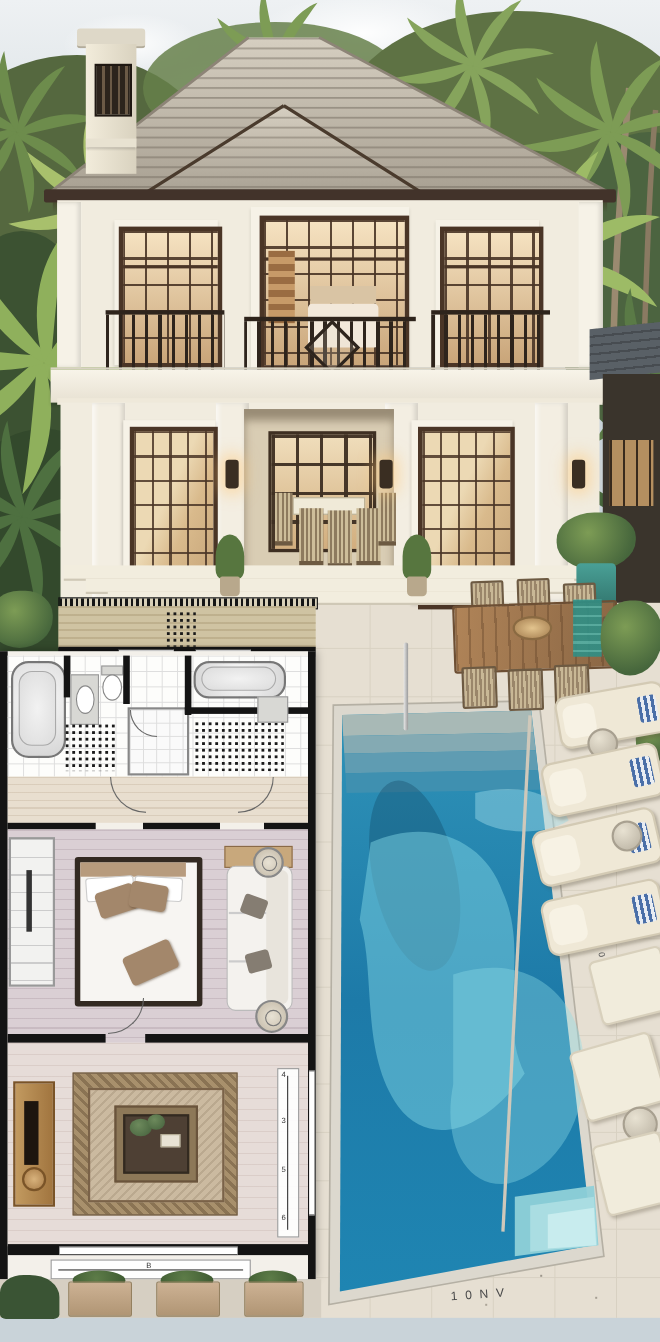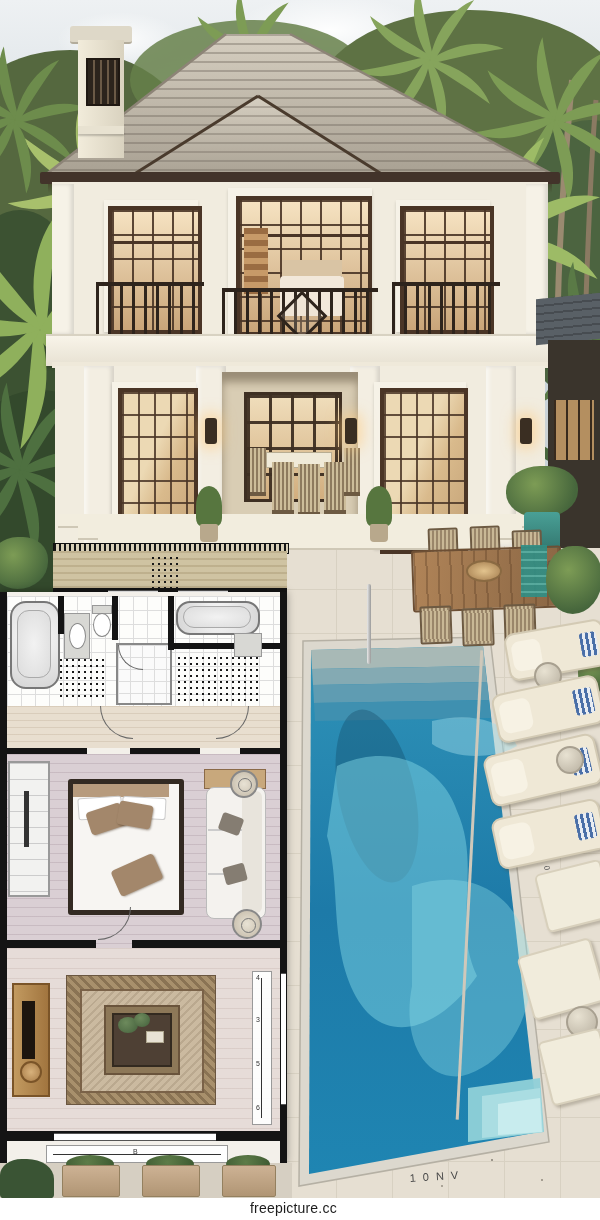--- a/index.html
+++ b/index.html
@@ -435,17 +435,14 @@
       <div class="abs" style="left:0;top:-4px;width:54px;height:40px;background:#3a5434;border-radius:40% 50% 10% 10%"></div>
       <div class="abs bushtop" style="left:66px;top:-8px;width:48px;height:18px"></div>
       <div class="abs planterbox" style="left:62px;top:2px;width:56px;height:30px"></div>
       <div class="abs bushtop" style="left:146px;top:-8px;width:48px;height:18px"></div>
       <div class="abs planterbox" style="left:142px;top:2px;width:56px;height:30px"></div>
       <div class="abs bushtop" style="left:226px;top:-8px;width:44px;height:18px"></div>
       <div class="abs planterbox" style="left:222px;top:2px;width:52px;height:30px"></div>
     </div>
   </div>
 
-  <div id="wmbar" class="abs">
-    <span id="wmtext">freepicture.cc</span>
-  </div>
 
 </div>
 
 </body></html>

